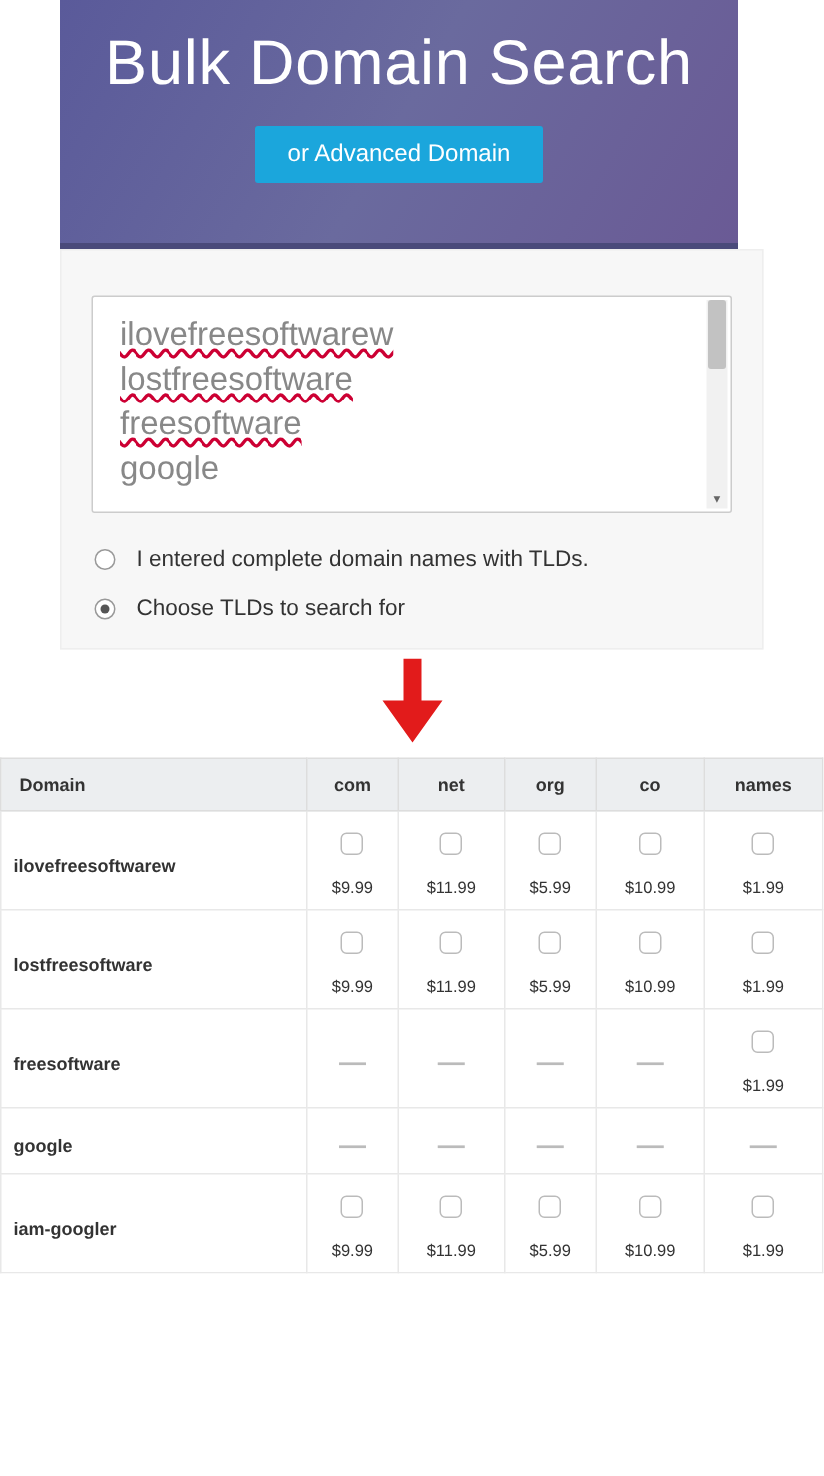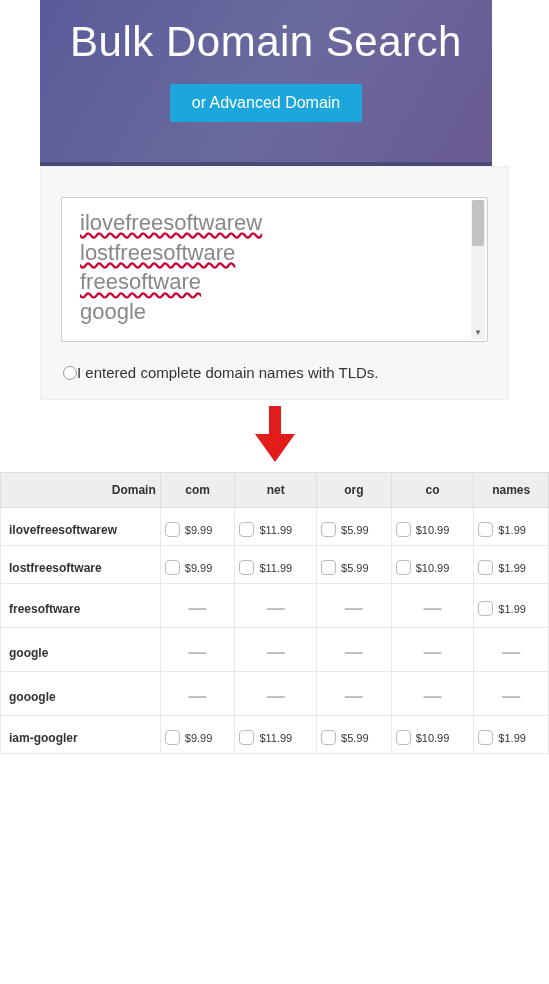--- a/index.html
+++ b/index.html
@@ -12,32 +12,32 @@
 .panel { background: #f7f7f7; margin: 0 40px; padding: 30px 20px 10px; border: 1px solid #eee; }
 .tawrap { position: relative; background: #fff; border: 1px solid #ccc; border-radius: 2px; padding: 10px 18px 10px 18px; height: 145px; overflow: hidden; }
 .tawrap .line { color: #888; font-size: 22px; line-height: 1.35; font-weight: 400; }
 .tawrap .sp1 { text-decoration: underline wavy #c03; text-decoration-skip-ink: none; }
 .tawrap .sb { position: absolute; right: 2px; top: 2px; bottom: 2px; width: 14px; background: #f1f1f1; }
 .tawrap .sb .thumb { position: absolute; top: 0; left: 1px; right: 1px; height: 46px; background: #c2c2c2; border-radius: 2px; }
 .tawrap .sb .arr { position: absolute; left: 0; right: 0; height: 14px; display: flex; align-items: center; justify-content: center; color: #666; font-size: 9px; }
 .tawrap .sb .arr.dn { bottom: 0; }
 
 .opts { margin-top: 14px; }
-.optrow { display: flex; align-items: center; padding: 8px 2px; color: #333; font-size: 15px; }
+.optrow { display: flex; align-items: center; gap: 14px; padding: 8px 2px; color: #333; font-size: 15px; }
 .radio { width: 14px; height: 14px; border: 1px solid #999; border-radius: 50%; display: inline-block; position: relative; background: #fff; }
 .radio.sel::after { content: ""; position: absolute; inset: 3px; background: #555; border-radius: 50%; }
 
 .arrowdown { display: block; margin: 6px auto 8px; }
 
 .tbl { width: 100%; border-collapse: collapse; font-size: 13px; color: #333; }
 .tbl th { background: #eceef0; border: 1px solid #ddd; padding: 10px 4px; font-weight: 700; font-size: 12px; color: #333; }
-.tbl th:first-child { text-align: right; padding-left: 12px; }
+.tbl th:first-child { text-align: left; padding-left: 12px; }
 .tbl td { border: 1px solid #e8e8e8; text-align: center; padding: 14px 4px 8px; vertical-align: middle; }
 .tbl td.dom { text-align: left; font-weight: 700; font-size: 12px; padding-left: 8px; }
-.tbl .cell { display: flex; flex-direction: row; align-items: center; gap: 5px; }
+.tbl .cell { display: flex; flex-direction: column; align-items: center; gap: 16px; }
 .cb { width: 15px; height: 15px; border: 1px solid #bbb; border-radius: 4px; background: #fff; display: inline-block; }
 .price { font-size: 11px; color: #333; }
 .dash { color: #bbb; font-size: 18px; font-weight: 700; }
 </style>
 </head>
 <body>
 
 <div class="hero">
   <h1>Bulk Domain Search</h1>
   <button class="advbtn">or Advanced Domain</button>
@@ -54,20 +54,24 @@
     <div class="sb">
       <div class="thumb"></div>
       <div class="arr dn">▾</div>
     </div>
   </div>
   <div class="opts">
     <label class="optrow">
       <span class="radio"></span>
       <span>I entered complete domain names with TLDs.</span>
     </label>
+    <label class="optrow">
+      <span class="radio sel"></span>
+      <span>Choose TLDs to search for</span>
+    </label>
   </div>
 </div>
 
 <svg class="arrowdown" width="44" height="58">
   <path d="M16 0 H28 V28 H42 L22 56 L2 28 H16 Z" fill="#e21b1b"></path>
 </svg>
 
 <table class="tbl">
   <thead>
       <tr id="thead-row">
@@ -161,28 +165,20 @@
       </tr>
       <tr>
         <td class="dom">google</td>
         <td><span class="dash">—</span></td>
         <td><span class="dash">—</span></td>
         <td><span class="dash">—</span></td>
         <td><span class="dash">—</span></td>
         <td><span class="dash">—</span></td>
       </tr>
       <tr>
-        <td class="dom">gooogle</td>
-        <td><span class="dash">—</span></td>
-        <td><span class="dash">—</span></td>
-        <td><span class="dash">—</span></td>
-        <td><span class="dash">—</span></td>
-        <td><span class="dash">—</span></td>
-      </tr>
-      <tr>
         <td class="dom">iam-googler</td>
         <td>
           <div class="cell">
             <span class="cb"></span>
             <span class="price">$9.99</span>
           </div>
         </td>
         <td>
           <div class="cell">
             <span class="cb"></span>

